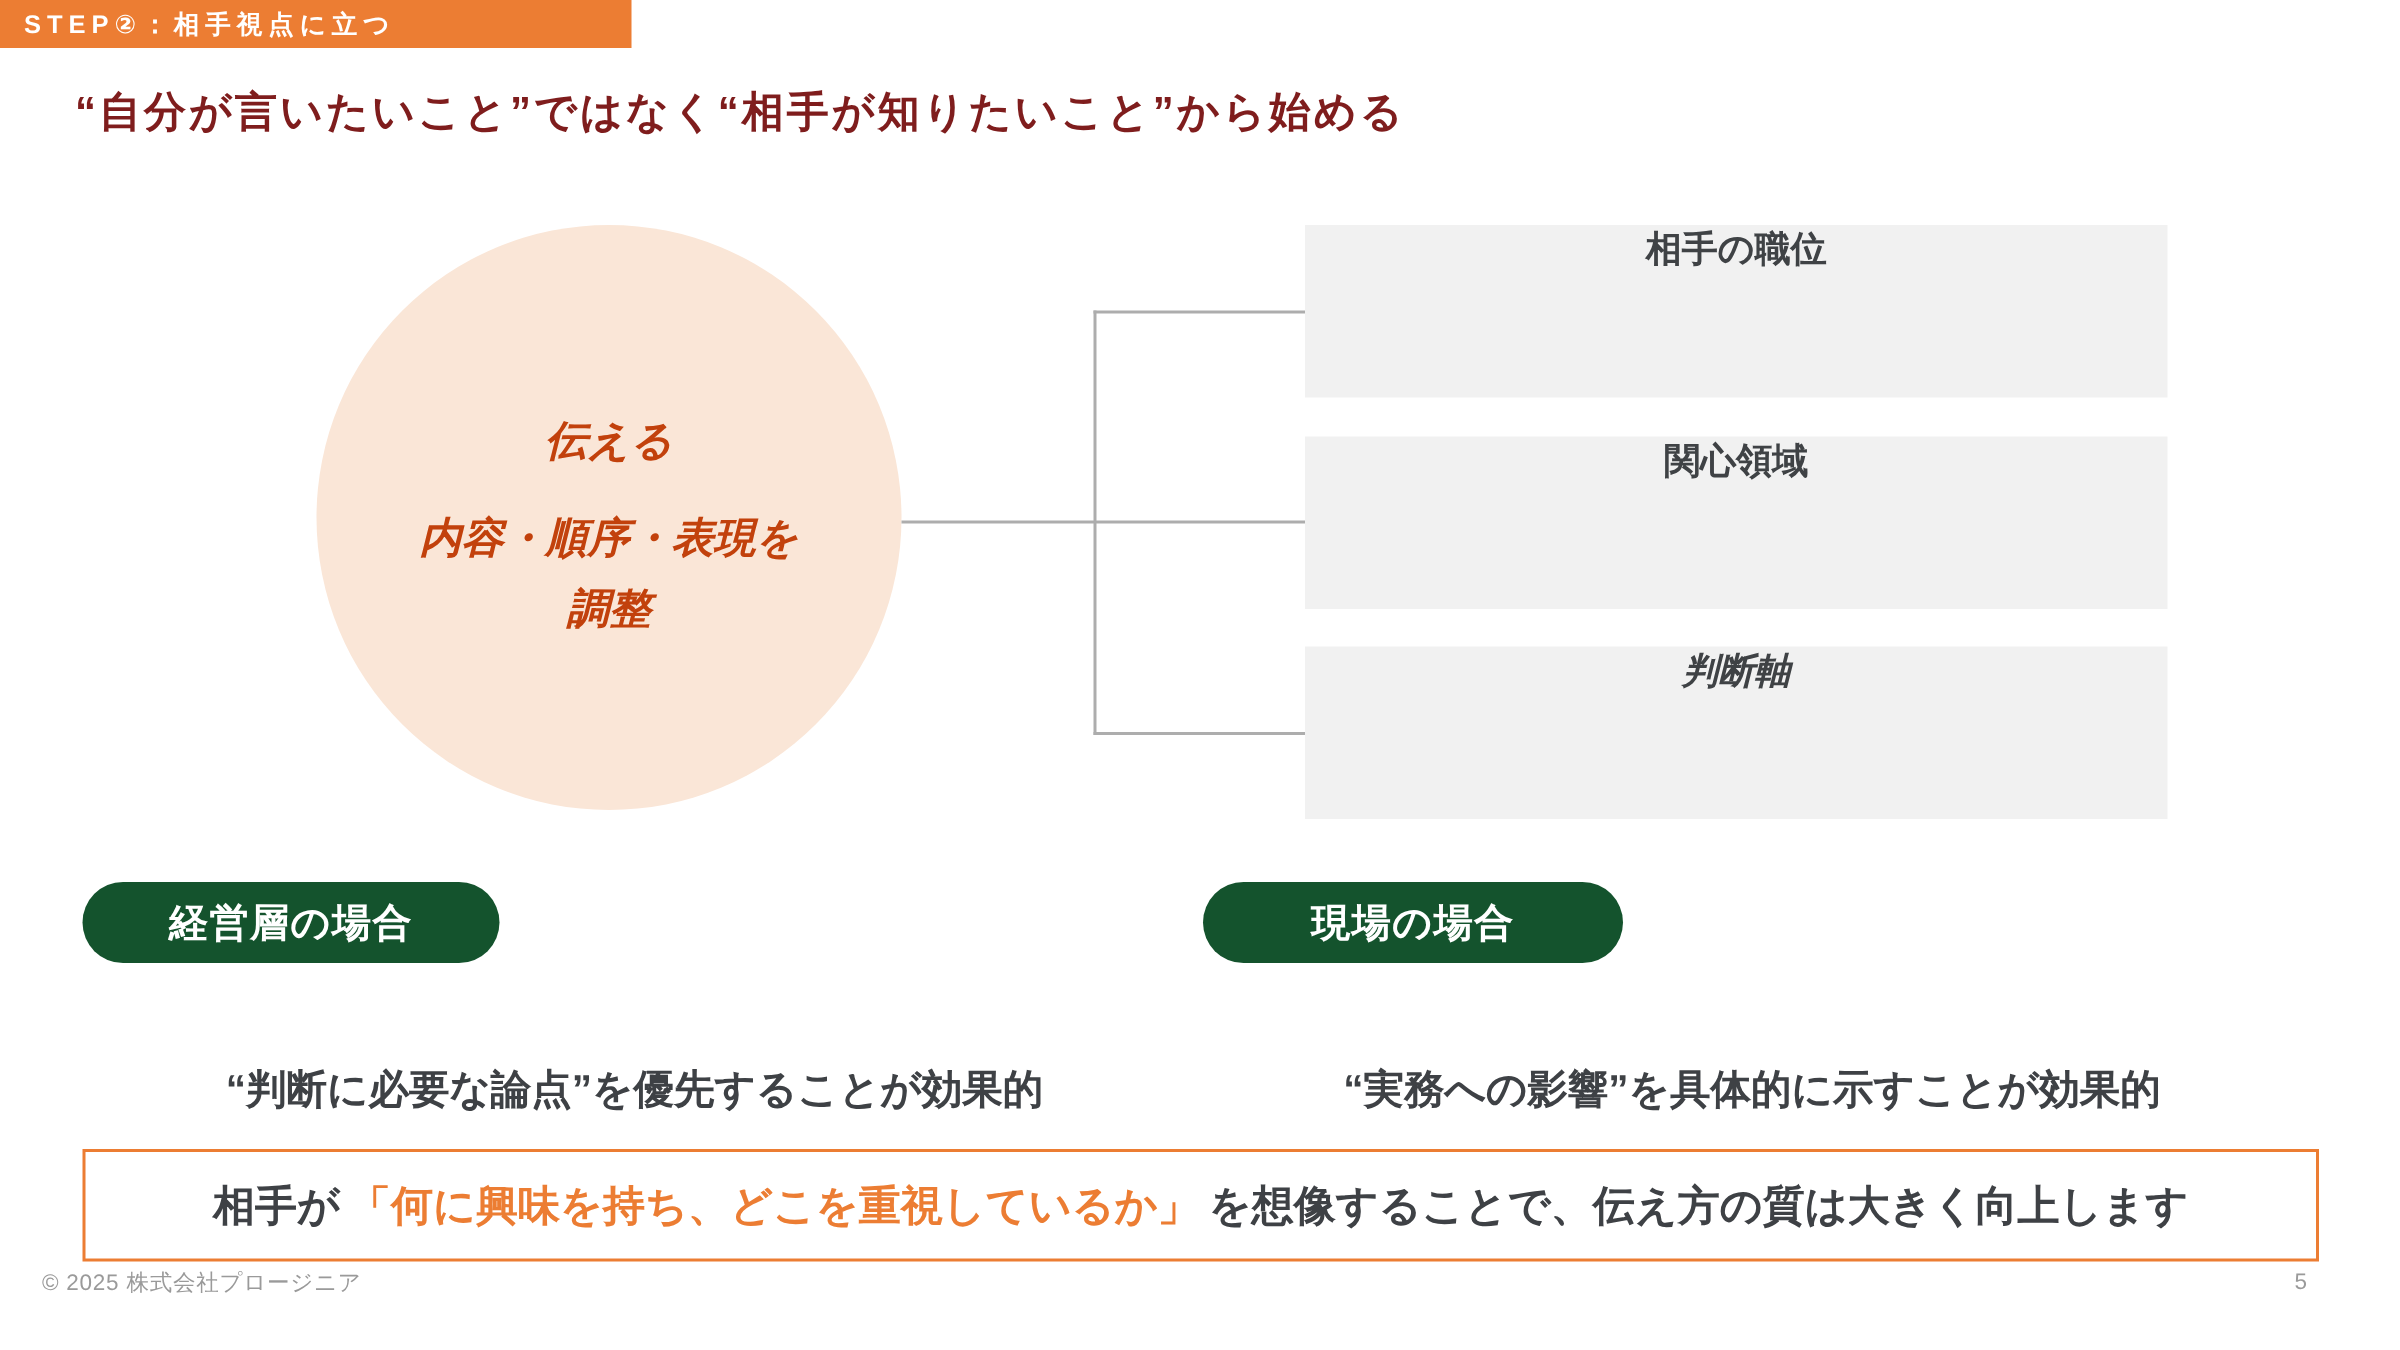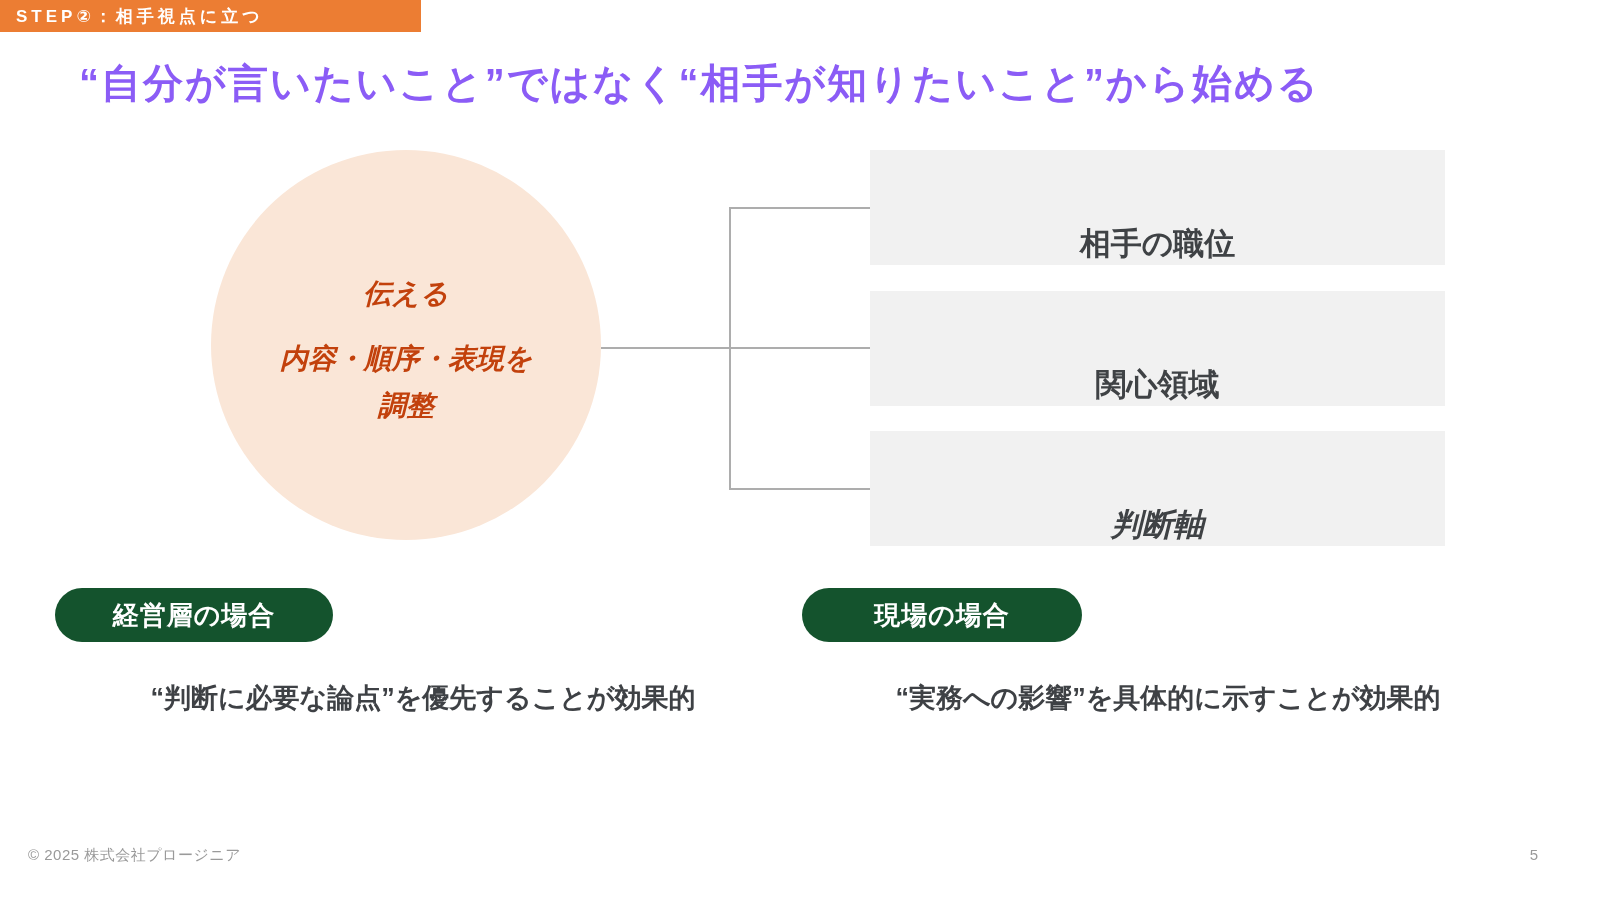--- a/index.html
+++ b/index.html
@@ -14,22 +14,22 @@
   
   .step-tag{
     position:absolute;left:0;top:0;width:421px;height:32px;
     background:#ec7d33;color:#ffffff;
     font-size:17px;font-weight:bold;letter-spacing:4px;
     line-height:33px;padding-left:16px;box-sizing:border-box;
   }
   
   .title{
     position:absolute;left:50px;top:56px;width:1500px;
-    font-size:40px;font-weight:bold;letter-spacing:2px;
-    color:#8b5cf6;white-space:nowrap;margin-left:29px;
+    font-size:28px;font-weight:bold;letter-spacing:2px;
+    color:#7f1d1d;white-space:nowrap;
   }
   
   .circle{
     position:absolute;left:211px;top:150px;width:390px;height:390px;
     border-radius:50%;background:#fae6d7;
   }
   .circle-text{
     position:absolute;left:0;top:125px;width:100%;
     text-align:center;font-weight:bold;color:#c2410c;font-style:italic;
   }
@@ -38,37 +38,37 @@
   
   .line{position:absolute;background:#adadad;}
   .line-main{left:601px;top:347px;width:270px;height:2px;}
   .line-vert{left:729px;top:207px;width:2px;height:283px;}
   .line-top{left:729px;top:207px;width:141px;height:2px;}
   .line-bottom{left:729px;top:488px;width:141px;height:2px;}
   
   .attr-box{
     position:absolute;left:870px;width:575px;height:115px;
     background:#f1f1f1;
-    display:flex;align-items:flex-end;justify-content:center;
-    font-size:31px;font-weight:bold;color:#3f4245;
+    display:flex;align-items:flex-start;justify-content:center;
+    font-size:24px;font-weight:bold;color:#3f4245;
   }
   .attr-box.b1{top:150px;}
   .attr-box.b2{top:291px;}
   .attr-box.b3{top:431px;font-style:italic;}
   
   .pill{
     position:absolute;top:588px;height:54px;
     background:#14532d;border-radius:27px;
     display:flex;align-items:center;justify-content:center;
     color:#ffffff;font-size:26px;font-weight:bold;letter-spacing:1px;
   }
   .pill-left{left:55px;width:278px;}
   .pill-right{left:802px;width:280px;}
   .case-desc{
-    position:absolute;top:680px;width:666px;
+    position:absolute;top:708px;width:666px;
     text-align:center;font-size:27px;font-weight:bold;color:#3e4145;
     white-space:nowrap;
   }
   .case-desc-left{left:90px;}
   .case-desc-right{left:835px;}
   
   .callout{
     position:absolute;left:55px;top:766px;width:1491px;height:75px;
     border:2px solid #ec7d33;background:#ffffff;box-sizing:border-box;
     display:flex;align-items:center;justify-content:center;
@@ -122,17 +122,22 @@
   <div class="pill pill-left">
     <span>経営層の場合</span>
   </div>
   <div class="pill pill-right">
     <span>現場の場合</span>
   </div>
 
   <div class="case-desc case-desc-left">“判断に必要な論点”を優先することが効果的</div>
   <div class="case-desc case-desc-right">“実務への影響”を具体的に示すことが効果的</div>
 
+  <div class="callout">
+    <span>相手が</span>
+      <span class="highlight">「何に興味を持ち、どこを重視しているか」</span>
+      <span>を想像することで、伝え方の質は大きく向上します</span>
+  </div>
 
   <div class="footer-copy">© 2025 株式会社プロージニア</div>
   <div class="page-num">5</div>
 
 </div>
 
 </body></html>

